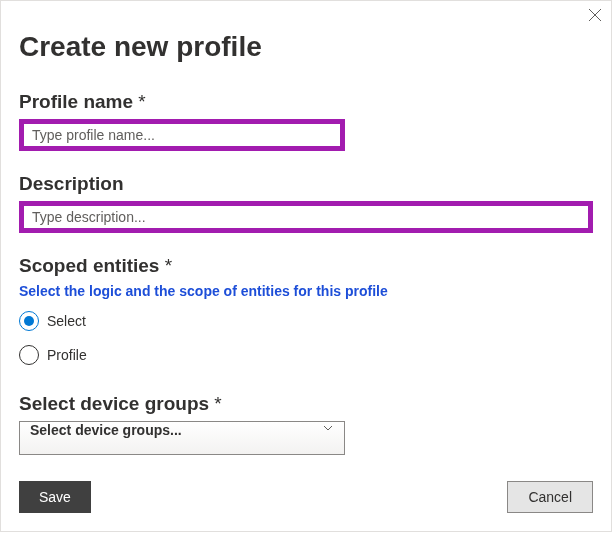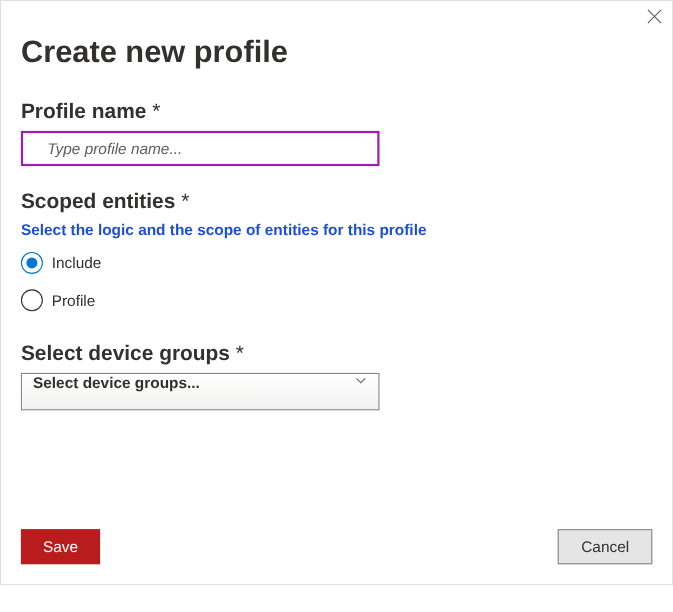--- a/index.html
+++ b/index.html
@@ -47,28 +47,27 @@
       display: block;
     }
     .required::after {
       content: " *";
       color: #323130;
       font-weight: 400;
     }
     .text-input {
       width: 326px;
       height: 32px;
-      border: 2px solid #a21caf;
-      padding: 0 22px;
+      border: 5px solid #a21caf;
+      padding: 0 8px;
       font-size: 14px;
       font-family: inherit;
       color: #323130;
       outline: none;
       background: #fff;
-      font-style: italic;
     }
     .text-input-wide {
       width: 574px;
     }
     .text-input::placeholder {
       color: #605e5c;
     }
     .field-group {
       margin-bottom: 22px;
     }
@@ -136,21 +135,21 @@
     .footer {
       position: absolute;
       bottom: 18px;
       left: 18px;
       right: 18px;
       display: flex;
       justify-content: space-between;
       align-items: center;
     }
     .btn-primary {
-      background: #b91c1c;
+      background: #404040;
       color: #fff;
       border: none;
       padding: 0 20px;
       height: 32px;
       font-size: 14px;
       font-family: inherit;
       cursor: pointer;
       min-width: 64px;
     }
     .btn-secondary {
@@ -180,30 +179,34 @@
     </svg>
   </div>
 
   <h1 class="title">Create new profile</h1>
 
   <div class="field-group">
     <label class="field-label required">Profile name</label>
     <input type="text" class="text-input" placeholder="Type profile name..." style="">
   </div>
 
+  <div class="field-group">
+    <label class="field-label">Description</label>
+    <input type="text" class="text-input text-input-wide" placeholder="Type description..." style="">
+  </div>
 
   <div class="field-group">
     <label class="field-label required">Scoped entities</label>
     <div class="help-text">Select the logic and the scope of entities for this profile</div>
     <div class="radio-group">
       <div class="radio-option">
         <div class="radio-circle selected">
           <div class="radio-dot"></div>
         </div>
-        <span class="radio-label">Include</span>
+        <span class="radio-label">Select</span>
       </div>
       <div class="radio-option">
         <div class="radio-circle"></div>
         <span class="radio-label">Profile</span>
       </div>
     </div>
   </div>
 
   <div class="section-spacer"></div>
 

